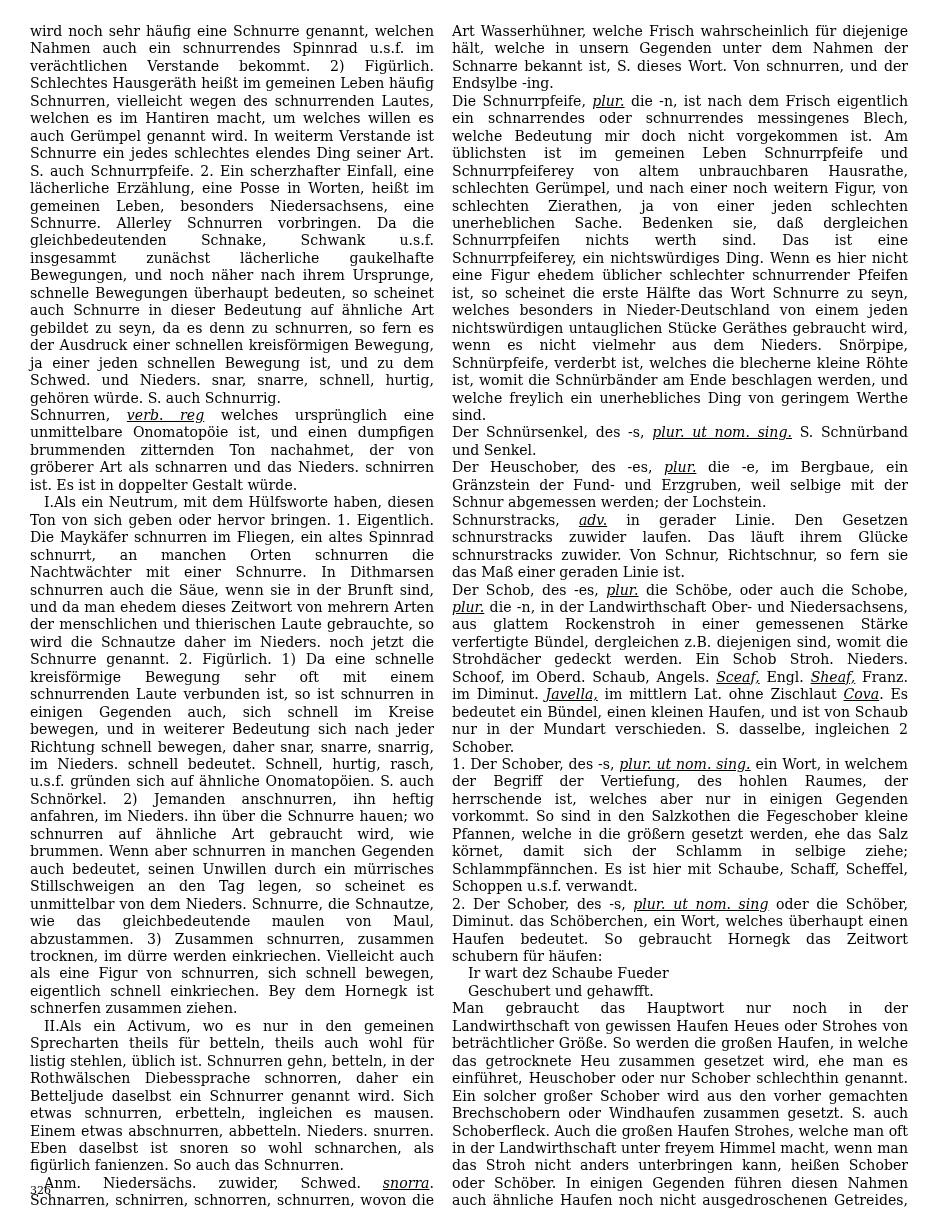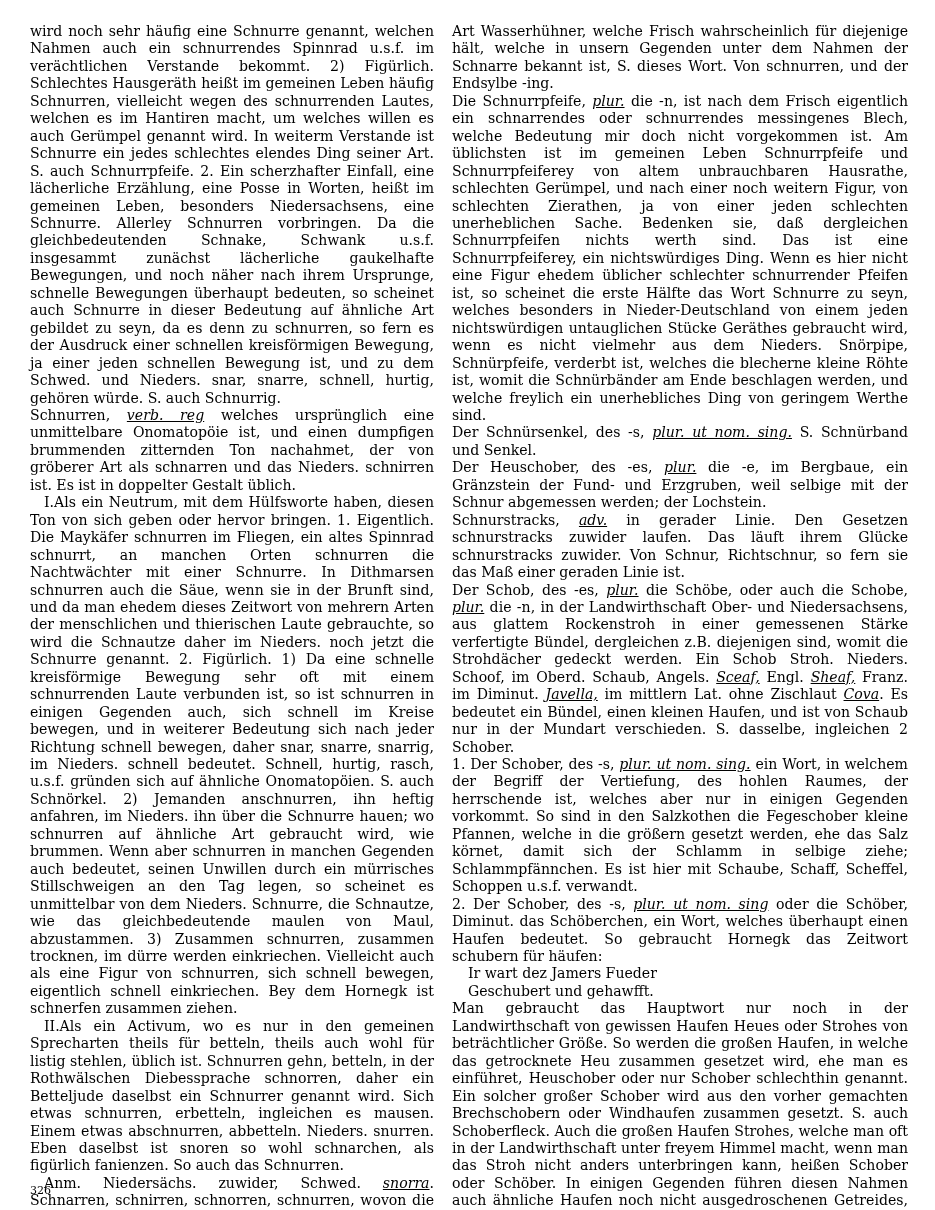--- a/index.html
+++ b/index.html
@@ -43,33 +43,33 @@
     font-family: "DejaVu Serif", serif;
   }
 </style>
 </head>
 <body>
 
 <div class="page">
   <div class="cols">
     <div class="col col-left" id="col-left">
         <p class="para continuation"><span>wird noch sehr häufig eine Schnurre genannt, welchen Nahmen auch ein schnurrendes Spinnrad u.s.f. im verächtlichen Verstande bekommt. 2) Figürlich. Schlechtes Hausgeräth heißt im gemeinen Leben häufig Schnurren, vielleicht wegen des schnurrenden Lautes, welchen es im Hantiren macht, um welches willen es auch Gerümpel genannt wird. In weiterm Verstande ist Schnurre ein jedes schlechtes elendes Ding seiner Art. S. auch Schnurrpfeife. 2. Ein scherzhafter Einfall, eine lächerliche Erzählung, eine Posse in Worten, heißt im gemeinen Leben, besonders Niedersachsens, eine Schnurre. Allerley Schnurren vorbringen. Da die gleichbedeutenden Schnake, Schwank u.s.f. insgesammt zunächst lächerliche gaukelhafte Bewegungen, und noch näher nach ihrem Ursprunge, schnelle Bewegungen überhaupt bedeuten, so scheinet auch Schnurre in dieser Bedeutung auf ähnliche Art gebildet zu seyn, da es denn zu schnurren, so fern es der Ausdruck einer schnellen kreisförmigen Bewegung, ja einer jeden schnellen Bewegung ist, und zu dem Schwed. und Nieders. snar, snarre, schnell, hurtig, gehören würde. S. auch Schnurrig.</span></p>
-        <p class="para entry"><span class="b">Schnurren</span><span>, </span><span class="i">verb. reg</span><span> welches ursprünglich eine unmittelbare Onomatopöie ist, und einen dumpfigen brummenden zitternden Ton nachahmet, der von gröberer Art als schnarren und das Nieders. schnirren ist. Es ist in doppelter Gestalt üblich.</span></p>
+        <p class="para entry"><span class="b">Schnurren</span><span>, </span><span class="i">verb. reg</span><span> welches ursprünglich eine unmittelbare Onomatopöie ist, und einen dumpfigen brummenden zitternden Ton nachahmet, der von gröberer Art als schnarren und das Nieders. schnirren ist. Es ist in doppelter Gestalt würde.</span></p>
         <p class="para indent"><span>I.Als ein Neutrum, mit dem Hülfsworte haben, diesen Ton von sich geben oder hervor bringen. 1. Eigentlich. Die Maykäfer schnurren im Fliegen, ein altes Spinnrad schnurrt, an manchen Orten schnurren die Nachtwächter mit einer Schnurre. In Dithmarsen schnurren auch die Säue, wenn sie in der Brunft sind, und da man ehedem dieses Zeitwort von mehrern Arten der menschlichen und thierischen Laute gebrauchte, so wird die Schnautze daher im Nieders. noch jetzt die Schnurre genannt. 2. Figürlich. 1) Da eine schnelle kreisförmige Bewegung sehr oft mit einem schnurrenden Laute verbunden ist, so ist schnurren in einigen Gegenden auch, sich schnell im Kreise bewegen, und in weiterer Bedeutung sich nach jeder Richtung schnell bewegen, daher snar, snarre, snarrig, im Nieders. schnell bedeutet. Schnell, hurtig, rasch, u.s.f. gründen sich auf ähnliche Onomatopöien. S. auch Schnörkel. 2) Jemanden anschnurren, ihn heftig anfahren, im Nieders. ihn über die Schnurre hauen; wo schnurren auf ähnliche Art gebraucht wird, wie brummen. Wenn aber schnurren in manchen Gegenden auch bedeutet, seinen Unwillen durch ein mürrisches Stillschweigen an den Tag legen, so scheinet es unmittelbar von dem Nieders. Schnurre, die Schnautze, wie das gleichbedeutende maulen von Maul, abzustammen. 3) Zusammen schnurren, zusammen trocknen, im dürre werden einkriechen. Vielleicht auch als eine Figur von schnurren, sich schnell bewegen, eigentlich schnell einkriechen. Bey dem Hornegk ist schnerfen zusammen ziehen.</span></p>
         <p class="para indent"><span>II.Als ein Activum, wo es nur in den gemeinen Sprecharten theils für betteln, theils auch wohl für listig stehlen, üblich ist. Schnurren gehn, betteln, in der Rothwälschen Diebessprache schnorren, daher ein Betteljude daselbst ein Schnurrer genannt wird. Sich etwas schnurren, erbetteln, ingleichen es mausen. Einem etwas abschnurren, abbetteln. Nieders. snurren. Eben daselbst ist snoren so wohl schnarchen, als figürlich fanienzen. So auch das Schnurren.</span></p>
         <p class="para indent"><span>Anm. Niedersächs. zuwider, Schwed. </span><span class="i">snorra</span><span>. Schnarren, schnirren, schnorren, schnurren, wovon die beyden mittelsten nur in den Mundarten gangbar sind, sind nur in der Höhe und Tiefe des Tones unterschieden.</span></p>
       </div>
     <div class="col col-right" id="col-right">
         <p class="para continuation"><span>Art Wasserhühner, welche Frisch wahrscheinlich für diejenige hält, welche in unsern Gegenden unter dem Nahmen der Schnarre bekannt ist, S. dieses Wort. Von schnurren, und der Endsylbe -ing.</span></p>
         <p class="para entry"><span class="b">Die Schnurrpfeife</span><span>, </span><span class="i">plur.</span><span> die -n, ist nach dem Frisch eigentlich ein schnarrendes oder schnurrendes messingenes Blech, welche Bedeutung mir doch nicht vorgekommen ist. Am üblichsten ist im gemeinen Leben Schnurrpfeife und Schnurrpfeiferey von altem unbrauchbaren Hausrathe, schlechten Gerümpel, und nach einer noch weitern Figur, von schlechten Zierathen, ja von einer jeden schlechten unerheblichen Sache. Bedenken sie, daß dergleichen Schnurrpfeifen nichts werth sind. Das ist eine Schnurrpfeiferey, ein nichtswürdiges Ding. Wenn es hier nicht eine Figur ehedem üblicher schlechter schnurrender Pfeifen ist, so scheinet die erste Hälfte das Wort Schnurre zu seyn, welches besonders in Nieder-Deutschland von einem jeden nichtswürdigen untauglichen Stücke Geräthes gebraucht wird, wenn es nicht vielmehr aus dem Nieders. Snörpipe, Schnürpfeife, verderbt ist, welches die blecherne kleine Röhte ist, womit die Schnürbänder am Ende beschlagen werden, und welche freylich ein unerhebliches Ding von geringem Werthe sind.</span></p>
         <p class="para entry"><span class="b">Der Schnürsenkel</span><span>, des -s, </span><span class="i">plur. ut nom. sing.</span><span> S. Schnürband und Senkel.</span></p>
         <p class="para entry"><span class="b">Der Heuschober</span><span>, des -es, </span><span class="i">plur.</span><span> die -e, im Bergbaue, ein Gränzstein der Fund- und Erzgruben, weil selbige mit der Schnur abgemessen werden; der Lochstein.</span></p>
         <p class="para entry"><span class="b">Schnurstracks</span><span>, </span><span class="i">adv.</span><span> in gerader Linie. Den Gesetzen schnurstracks zuwider laufen. Das läuft ihrem Glücke schnurstracks zuwider. Von Schnur, Richtschnur, so fern sie das Maß einer geraden Linie ist.</span></p>
         <p class="para entry"><span class="b">Der Schob</span><span>, des -es, </span><span class="i">plur.</span><span> die Schöbe, oder auch die Schobe, </span><span class="i">plur.</span><span> die -n, in der Landwirthschaft Ober- und Niedersachsens, aus glattem Rockenstroh in einer gemessenen Stärke verfertigte Bündel, dergleichen z.B. diejenigen sind, womit die Strohdächer gedeckt werden. Ein Schob Stroh. Nieders. Schoof, im Oberd. Schaub, Angels. </span><span class="i">Sceaf,</span><span> Engl. </span><span class="i">Sheaf,</span><span> Franz. im Diminut. </span><span class="i">Javella,</span><span> im mittlern Lat. ohne Zischlaut </span><span class="i">Cova</span><span>. Es bedeutet ein Bündel, einen kleinen Haufen, und ist von Schaub nur in der Mundart verschieden. S. dasselbe, ingleichen 2 Schober.</span></p>
         <p class="para entry"><span class="b">1. Der Schober</span><span>, des -s, </span><span class="i">plur. ut nom. sing.</span><span> ein Wort, in welchem der Begriff der Vertiefung, des hohlen Raumes, der herrschende ist, welches aber nur in einigen Gegenden vorkommt. So sind in den Salzkothen die Fegeschober kleine Pfannen, welche in die größern gesetzt werden, ehe das Salz körnet, damit sich der Schlamm in selbige ziehe; Schlammpfännchen. Es ist hier mit Schaube, Schaff, Scheffel, Schoppen u.s.f. verwandt.</span></p>
         <p class="para entry"><span class="b">2. Der Schober</span><span>, des -s, </span><span class="i">plur. ut nom. sing</span><span> oder die Schöber, Diminut. das Schöberchen, ein Wort, welches überhaupt einen Haufen bedeutet. So gebraucht Hornegk das Zeitwort schubern für häufen:</span></p>
-        <p class="para verse"><span>Ir wart dez Jamers Fueder</span></p>
+        <p class="para verse"><span>Ir wart dez Schaube Fueder</span></p>
         <p class="para verse"><span>Geschubert und gehawfft.</span></p>
         <p class="para continuation"><span>Man gebraucht das Hauptwort nur noch in der Landwirthschaft von gewissen Haufen Heues oder Strohes von beträchtlicher Größe. So werden die großen Haufen, in welche das getrocknete Heu zusammen gesetzet wird, ehe man es einführet, Heuschober oder nur Schober schlechthin genannt. Ein solcher großer Schober wird aus den vorher gemachten Brechschobern oder Windhaufen zusammen gesetzt. S. auch Schoberfleck. Auch die großen Haufen Strohes, welche man oft in der Landwirthschaft unter freyem Himmel macht, wenn man das Stroh nicht anders unterbringen kann, heißen Schober oder Schöber. In einigen Gegenden führen diesen Nahmen auch ähnliche Haufen noch nicht ausgedroschenen Getreides, welche doch am häufigsten Feimen heißen. S. dieses Wort. In manchen Gegenden ist der Schober ein Haufe von bestimmter Größe oder Zahl. So hält in Nürnberg ein Schober Stroh 60, ein Schöberlein aber 10 Büschel Stroh.</span></p>
       </div>
   </div>
   <div class="page-number">326</div>
 </div>
 
 </body></html>

